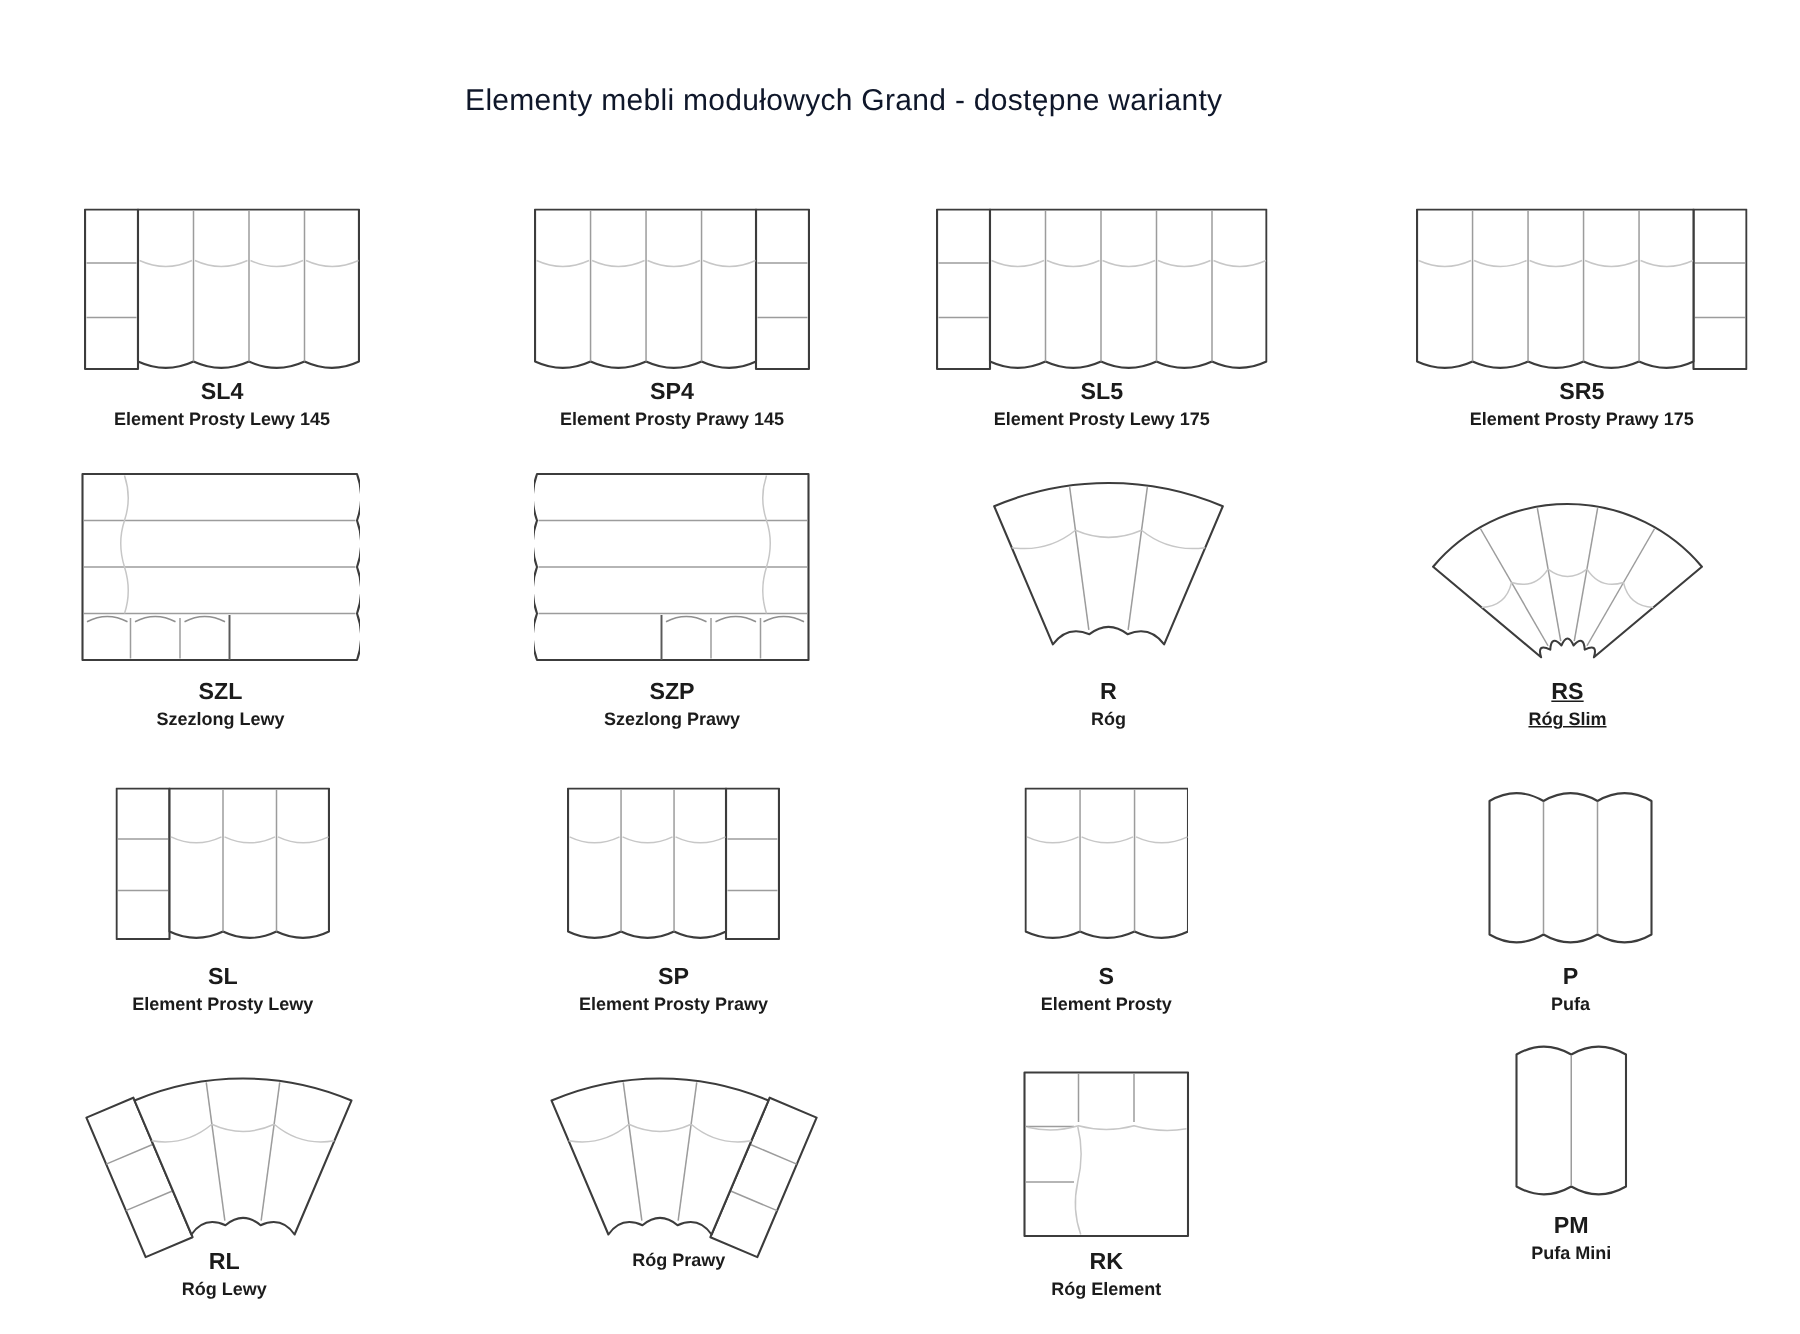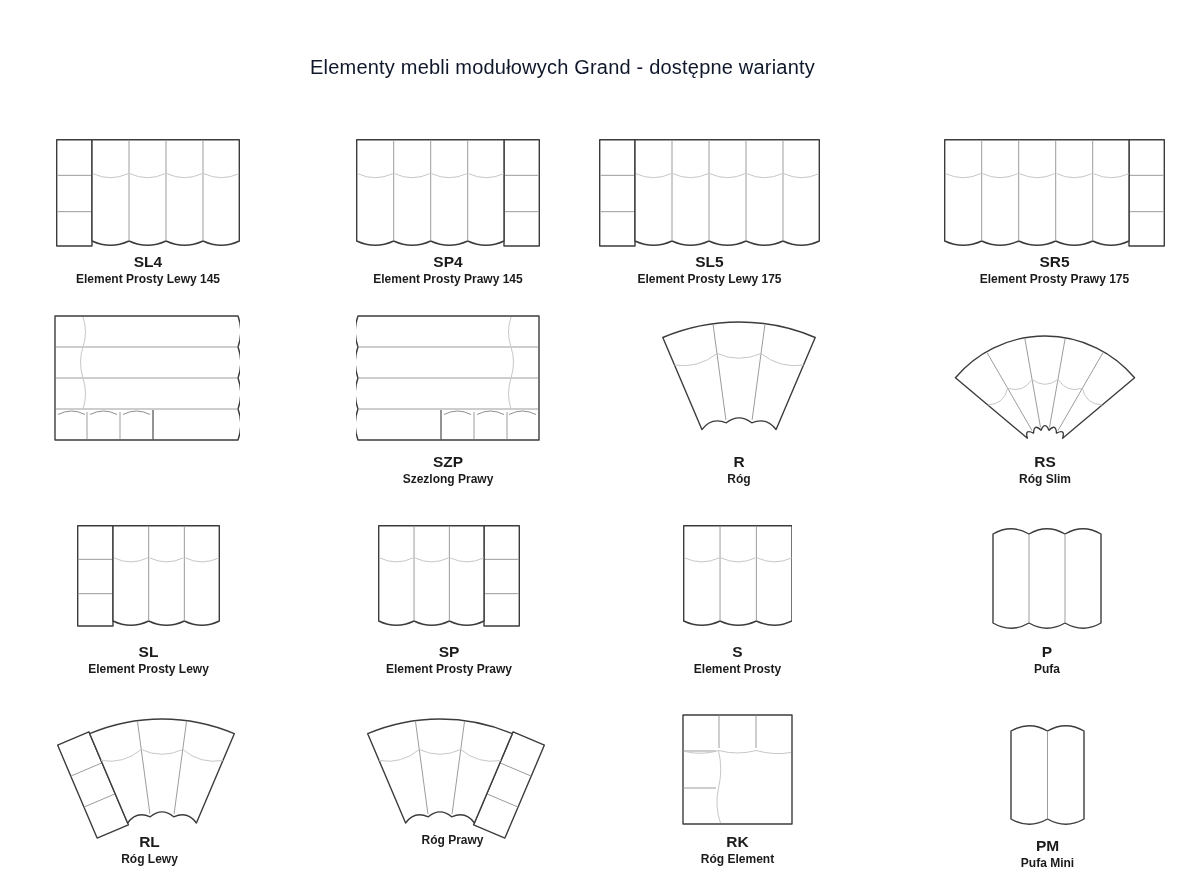--- a/index.html
+++ b/index.html
@@ -54,21 +54,21 @@
           <path stroke="#c7c7c7" stroke-width="1" fill="none" d="M 1.7,34.699999999999996 Q 19.2,42.699999999999996 36.7,34.699999999999996"></path>
           <path stroke="#c7c7c7" stroke-width="1" fill="none" d="M 38.7,34.699999999999996 Q 56.2,42.699999999999996 73.7,34.699999999999996"></path>
           <path stroke="#c7c7c7" stroke-width="1" fill="none" d="M 75.7,34.699999999999996 Q 93.2,42.699999999999996 110.7,34.699999999999996"></path>
           <path stroke="#c7c7c7" stroke-width="1" fill="none" d="M 112.7,34.699999999999996 Q 130.2,42.699999999999996 147.7,34.699999999999996"></path>
         </svg>
         <div class="lab" style="left:-28px;top:113px;">
           <div class="code">SP4</div>
           <div class="name">Element Prosty Prawy 145</div>
         </div>
       </div>
-      <div class="module" style="left: 599px; top: 139px; width: 177px; height: 153px;">
+      <div class="module" style="left: 624px; top: 139px; width: 177px; height: 153px;">
         <svg width="221" height="109" viewBox="0 0 221 109">
           <path stroke="#3c3c3c" stroke-width="1.4" fill="#ffffff" stroke-linejoin="round" d="M 0.7,0.7 H 36 V 107 H 0.7 Z"></path>
           <path stroke="#9c9c9c" stroke-width="1" fill="none" d="M 1.7,36.333333333333336 H 35"></path>
           <path stroke="#c7c7c7" stroke-width="1" fill="none" d="M 36,27.333333333333336 Q 42,36.333333333333336 36,45.333333333333336"></path>
           <path stroke="#9c9c9c" stroke-width="1" fill="none" d="M 1.7,72.66666666666667 H 35"></path>
           <path stroke="#c7c7c7" stroke-width="1" fill="none" d="M 36,63.66666666666667 Q 42,72.66666666666667 36,81.66666666666667"></path>
           <path stroke="#3c3c3c" stroke-width="1.4" fill="#ffffff" stroke-linejoin="round" d="M 36,0.7 H 220.3 V 102 Q 202.5,110.5 184,102 Q 165.5,110.5 147,102 Q 128.5,110.5 110,102 Q 91.5,110.5 73,102 Q 54.5,110.5 36,102 Z"></path>
           <path stroke="#9c9c9c" stroke-width="1" fill="none" d="M 73,1.5 V 102"></path>
           <path stroke="#9c9c9c" stroke-width="1" fill="none" d="M 110,1.5 V 102"></path>
           <path stroke="#9c9c9c" stroke-width="1" fill="none" d="M 147,1.5 V 102"></path>
@@ -114,20 +114,24 @@
           <path stroke="#9c9c9c" stroke-width="1" fill="none" d="M 2,63 H 183"></path>
           <path stroke="#9c9c9c" stroke-width="1" fill="none" d="M 2,94 H 183"></path>
           <path stroke="#c7c7c7" stroke-width="1" fill="none" d="M 29,2 Q 34,17 29,32 Q 24,47 29,63 Q 34,79 29,94"></path>
           <path stroke="#9c9c9c" stroke-width="1" fill="none" d="M 33,97 V 124"></path>
           <path stroke="#9c9c9c" stroke-width="1" fill="none" d="M 66,97 V 124"></path>
           <path stroke="#5a5a5a" stroke-width="1.3" fill="none" d="M 99,95 V 125"></path>
           <path stroke="#8f8f8f" stroke-width="1" fill="none" d="M 4,99.5 Q 17.5,92.5 31,99.5"></path>
           <path stroke="#8f8f8f" stroke-width="1" fill="none" d="M 36,99.5 Q 49.5,92.5 63,99.5"></path>
           <path stroke="#8f8f8f" stroke-width="1" fill="none" d="M 69,99.5 Q 82.5,92.5 96,99.5"></path>
         </svg>
+        <div class="lab" style="left:-27px;top:137px;">
+          <div class="code">SZL</div>
+          <div class="name">Szezlong Lewy</div>
+        </div>
       </div>
       <div class="module" style="left: 356px; top: 315px; width: 184px; height: 177px;">
         <svg width="184" height="126" viewBox="0 0 184 126">
           <g transform="translate(184,0) scale(-1,1)">
             <path stroke="#3c3c3c" stroke-width="1.4" fill="#ffffff" stroke-linejoin="round" d="M 1,1 H 182 Q 187.5,16.5 182,32 Q 187.5,47.5 182,63 Q 187.5,78.5 182,94 Q 187.5,109.5 182,125 L 1,125 Z"></path>
             <path stroke="#9c9c9c" stroke-width="1" fill="none" d="M 2,32 H 181"></path>
             <path stroke="#9c9c9c" stroke-width="1" fill="none" d="M 2,63 H 181"></path>
             <path stroke="#9c9c9c" stroke-width="1" fill="none" d="M 2,94 H 181"></path>
             <path stroke="#c7c7c7" stroke-width="1" fill="none" d="M 29,2 Q 34,17 29,32 Q 24,47 29,63 Q 34,79 29,94"></path>
             <path stroke="#9c9c9c" stroke-width="1" fill="none" d="M 33,97 V 124"></path>
@@ -163,21 +167,21 @@
           <path stroke="#9c9c9c" stroke-width="1" fill="none" d="M 37.0,34.5 L 82.0,112.5"></path>
           <path stroke="#9c9c9c" stroke-width="1" fill="none" d="M 74.9,20.8 L 90.5,109.4"></path>
           <path stroke="#9c9c9c" stroke-width="1" fill="none" d="M 115.1,20.8 L 99.5,109.4"></path>
           <path stroke="#9c9c9c" stroke-width="1" fill="none" d="M 153.0,34.5 L 108.0,112.5"></path>
           <path stroke="#c7c7c7" stroke-width="1" fill="none" d="M 37.8,87.0 Q 54.1,86.2 57.7,70.3"></path>
           <path stroke="#c7c7c7" stroke-width="1" fill="none" d="M 57.7,70.3 Q 73.2,75.1 82.0,61.4"></path>
           <path stroke="#c7c7c7" stroke-width="1" fill="none" d="M 82.0,61.4 Q 95.0,71.3 108.0,61.4"></path>
           <path stroke="#c7c7c7" stroke-width="1" fill="none" d="M 108.0,61.4 Q 116.8,75.1 132.3,70.3"></path>
           <path stroke="#c7c7c7" stroke-width="1" fill="none" d="M 132.3,70.3 Q 135.9,86.2 152.2,87.0"></path>
         </svg>
-        <div class="lab" style="left:-25px;top:134px;">
+        <div class="lab" style="left:-25px;top:134px;text-decoration:underline;">
           <div class="code">RS</div>
           <div class="name">Róg Slim</div>
         </div>
       </div>
       <div class="module" style="left: 77px; top: 525px; width: 143px; height: 157px;">
         <svg width="143" height="103" viewBox="0 0 143 103">
           <path stroke="#3c3c3c" stroke-width="1.4" fill="#ffffff" stroke-linejoin="round" d="M 0.7,0.7 H 36 V 101 H 0.7 Z"></path>
           <path stroke="#9c9c9c" stroke-width="1" fill="none" d="M 1.7,34.333333333333336 H 35"></path>
           <path stroke="#c7c7c7" stroke-width="1" fill="none" d="M 36,25.333333333333336 Q 42,34.333333333333336 36,43.333333333333336"></path>
           <path stroke="#9c9c9c" stroke-width="1" fill="none" d="M 1.7,68.66666666666667 H 35"></path>
@@ -281,21 +285,21 @@
           <path stroke="#9c9c9c" stroke-width="1" fill="none" d="M 1.5,37 H 34"></path>
           <path stroke="#9c9c9c" stroke-width="1" fill="none" d="M 1.5,74 H 34"></path>
           <path stroke="#c7c7c7" stroke-width="1" fill="none" d="M 3,37.5 Q 20,41.5 37,36.5 Q 55.5,41.5 74,36.5 Q 92,41.5 109,38.5"></path>
           <path stroke="#c7c7c7" stroke-width="1" fill="none" d="M 36.5,37 Q 41,55 36.5,74 Q 32.5,92 38.5,109"></path>
         </svg>
         <div class="lab" style="left:-64.5px;top:118px;">
           <div class="code">RK</div>
           <div class="name">Róg Element</div>
         </div>
       </div>
-      <div class="module" style="left: 1010px; top: 720px; width: 75px; height: 156px;">
+      <div class="module" style="left: 1010px; top: 692px; width: 75px; height: 156px;">
         <svg width="75" height="110" viewBox="0 0 75 110">
           <path stroke="#3c3c3c" stroke-width="1.4" fill="#ffffff" stroke-linejoin="round" d="M 1,11 Q 19.25,0.5 37.5,11 Q 55.75,0.5 74,11 L 74,99 Q 55.75,109.5 37.5,99 Q 19.25,109.5 1,99 Z"></path>
           <path stroke="#9c9c9c" stroke-width="1" fill="none" d="M 37.5,11.5 V 98.5"></path>
         </svg>
         <div class="lab" style="left:-82.5px;top:116px;">
           <div class="code">PM</div>
           <div class="name">Pufa Mini</div>
         </div>
       </div>
     </div>

